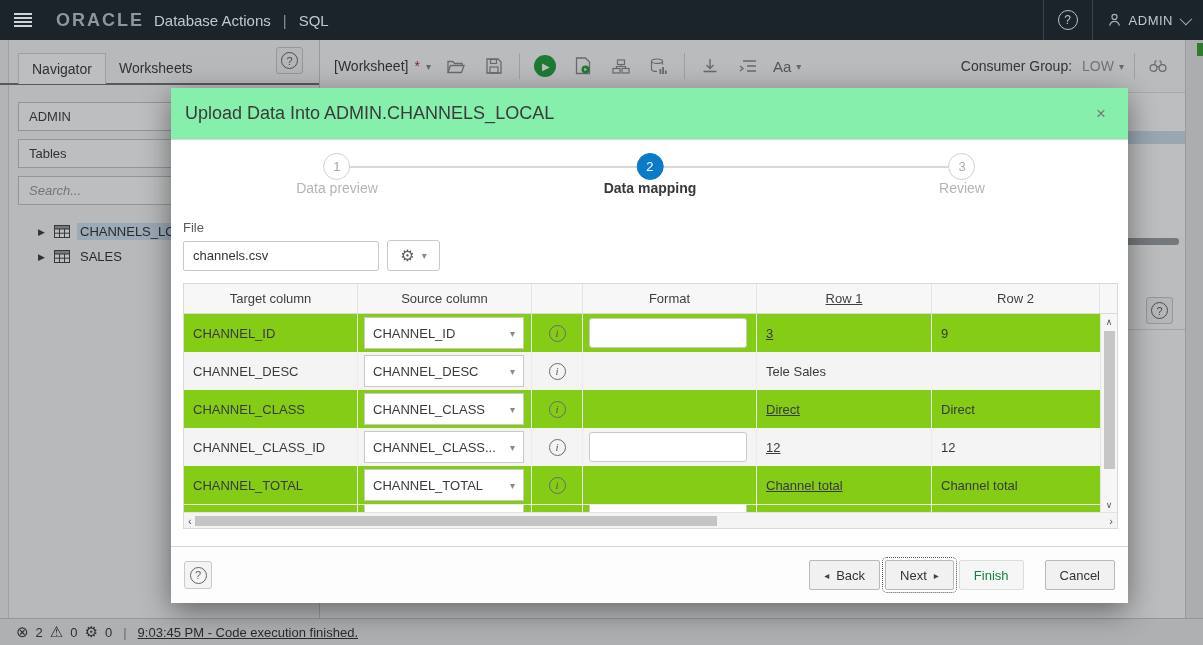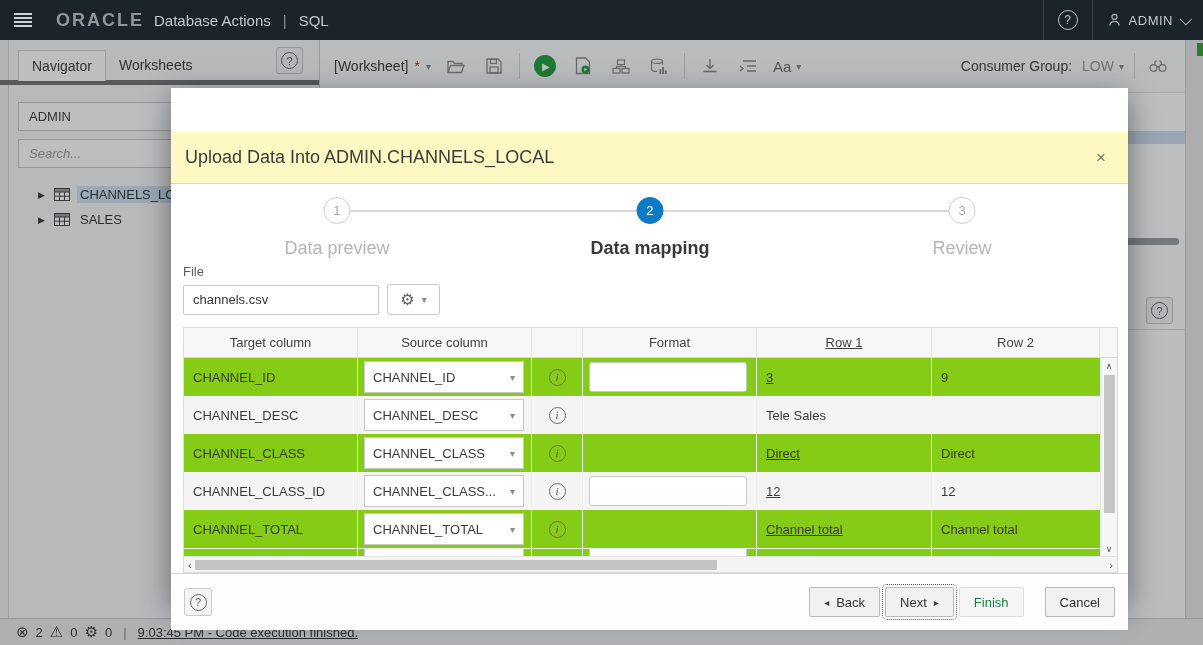--- a/index.html
+++ b/index.html
@@ -21,21 +21,21 @@
   .circle-q { width:20px; height:20px; border:1.5px solid #bdc3c8; border-radius:50%; display:flex; align-items:center; justify-content:center; font-size:12px; color:#bdc3c8; }
   .user-name { font-size:13px; color:#c2c8cd; letter-spacing:.5px; }
   .chev { width:9px; height:9px; border-right:1.5px solid #aab0b5; border-bottom:1.5px solid #aab0b5; transform:rotate(45deg) translateY(-2px); }
 
   
   .workspace { position:absolute; top:40px; left:0; right:0; bottom:0; background:#f2f3f4; }
 
   
   .sidebar { position:absolute; left:0; top:0; width:320px; bottom:27px; background:#f7f8f8; border-right:1px solid #cfcfcf; }
   .rail { position:absolute; left:0; top:0; bottom:0; width:9px; border-right:1px solid #d6d6d6; background:#f2f2f2; }
-  .side-tabs { display:flex; align-items:flex-end; height:45px; border-bottom:5px solid #737373; padding-left:18px; position:relative; }
+  .side-tabs { display:flex; align-items:flex-end; height:45px; border-bottom:2px solid #737373; padding-left:18px; position:relative; }
   .tab { padding:7px 13px; font-size:14px; color:#3c3c3c; cursor:pointer; }
   .tab.active { background:#fff; border:1px solid #d3d3d3; border-bottom:none; margin-bottom:-1px; }
   .side-help { position:absolute; right:16px; top:7px; width:27px; height:27px; border:1px solid #c9c9c9; border-radius:3px; background:#f4f4f4; display:flex; align-items:center; justify-content:center; cursor:pointer; }
   .circle-q-dark { width:17px; height:17px; border:1.3px solid #5f6468; border-radius:50%; display:flex; align-items:center; justify-content:center; font-size:11px; color:#5f6468; }
   .side-body { padding:17px 0 0 18px; }
   .select-box { width:286px; height:29px; border:1px solid #c6c6c6; background:#fff; display:flex; align-items:center; justify-content:space-between; padding:0 10px; margin-bottom:8px; font-size:13px; color:#3d3d3d; cursor:pointer; }
   .caret { font-size:10px; color:#8a8a8a; }
   .search-wrap { width:286px; height:29px; border:1px solid #c6c6c6; background:#fff; margin-bottom:14px; }
   .search-wrap input { width:100%; height:100%; border:none; outline:none; padding:0 10px; font-size:13px; font-family:"Liberation Sans",sans-serif; }
   .search-wrap input::placeholder { font-style:italic; color:#9a9a9a; }
@@ -70,30 +70,30 @@
   .statusbar { position:absolute; left:0; right:0; bottom:0; height:27px; background:#ececec; border-top:1px solid #c9c9c9; display:flex; align-items:center; gap:7px; padding:0 16px; font-size:13px; color:#3a3a3a; }
   .sb-icon { font-size:15px; color:#3a3a3a; }
   .sb-sep { color:#8c8c8c; margin:0 4px; }
   .sb-link { text-decoration:underline; cursor:pointer; color:#333; }
 
   
   .overlay { position:absolute; inset:0; background:rgba(18,22,26,.28); z-index:50; }
 
   
   .modal { position:absolute; left:171px; top:88px; width:957px; height:515px; background:#fff; z-index:100; box-shadow:0 8px 28px rgba(0,0,0,.45); display:flex; flex-direction:column; }
-  .modal-header { height:52px; flex:0 0 52px; background:#fef9c3; border-bottom:1px solid #d7d7d7; display:flex; align-items:center; padding:0 14px 0 14px;margin-top:44px; }
+  .modal-header { height:52px; flex:0 0 52px; background:#86efac; border-bottom:1px solid #d7d7d7; display:flex; align-items:center; padding:0 14px 0 14px; }
   .modal-title { font-size:18px; color:#3b3b3b; }
   .modal-close { margin-left:auto; font-size:17px; color:#777; cursor:pointer; padding:4px 8px; }
 
   .wizard { position:relative; height:80px; flex:0 0 80px; }
   .wizard-track { position:absolute; left:166px; width:625px; top:26px; height:2px; background:#d8d8d8; }
   .step { position:absolute; transform:translateX(-50%); text-align:center; cursor:pointer; }
   .step-circle { width:27px; height:27px; border-radius:50%; border:1.5px solid #cfcfcf; background:#fff; color:#a9a9a9; font-size:13px; display:flex; align-items:center; justify-content:center; margin:0 auto; position:relative; z-index:2; }
   .step.active .step-circle { background:var(--accent); border-color:var(--accent); color:#fff; }
-  .step-label { margin-top:14px; font-size:18px; color:#b5b5b5; white-space:nowrap; }
+  .step-label { margin-top:0; font-size:14px; color:#b5b5b5; white-space:nowrap; }
   .step.active .step-label { color:#383838; font-weight:700; }
   .s1 { left:166px; top:13px; } .s2 { left:479px; top:13px; } .s3 { left:791px; top:13px; }
 
   .file-section { padding:0 12px; flex:0 0 auto; }
   .file-label { font-size:13px; color:#5a5a5a; margin-bottom:5px; }
   .file-row { display:flex; align-items:center; gap:8px; }
   .file-input { width:196px; height:30px; border:1px solid #c9c9c9; border-radius:2px; padding:0 9px; font-size:13px; color:#333; font-family:"Liberation Sans",sans-serif; outline:none; }
   .gear-btn { width:53px; height:31px; border:1px solid #c9c9c9; border-radius:3px; background:#fff; display:flex; align-items:center; justify-content:center; gap:7px; cursor:pointer; }
   .gear-glyph { font-size:16px; color:#5f5f5f; line-height:1; }
 
@@ -179,20 +179,24 @@
         <div class="tab">Worksheets</div>
         <div class="side-help">
           <span class="circle-q-dark">?</span>
         </div>
       </div>
       <div class="side-body">
         <div class="select-box">
           <span>ADMIN</span>
           <span class="caret">▾</span>
         </div>
+        <div class="select-box">
+          <span>Tables</span>
+          <span class="caret">▾</span>
+        </div>
         <div class="search-wrap">
           <input type="text" placeholder="Search..." style="">
         </div>
         <div class="tree">
           <div class="tree-item">
             <span class="tree-arrow">▶</span>
             <svg width="16" height="13" viewBox="0 0 16 13">
                 <rect x="0.5" y="0.5" width="15" height="12" fill="#fff" stroke="#444"></rect>
                 <rect x="0.5" y="0.5" width="15" height="3.5" fill="#9aa0a6" stroke="#444"></rect>
                 <line x1="5.5" y1="4" x2="5.5" y2="12.5" stroke="#444"></line>

